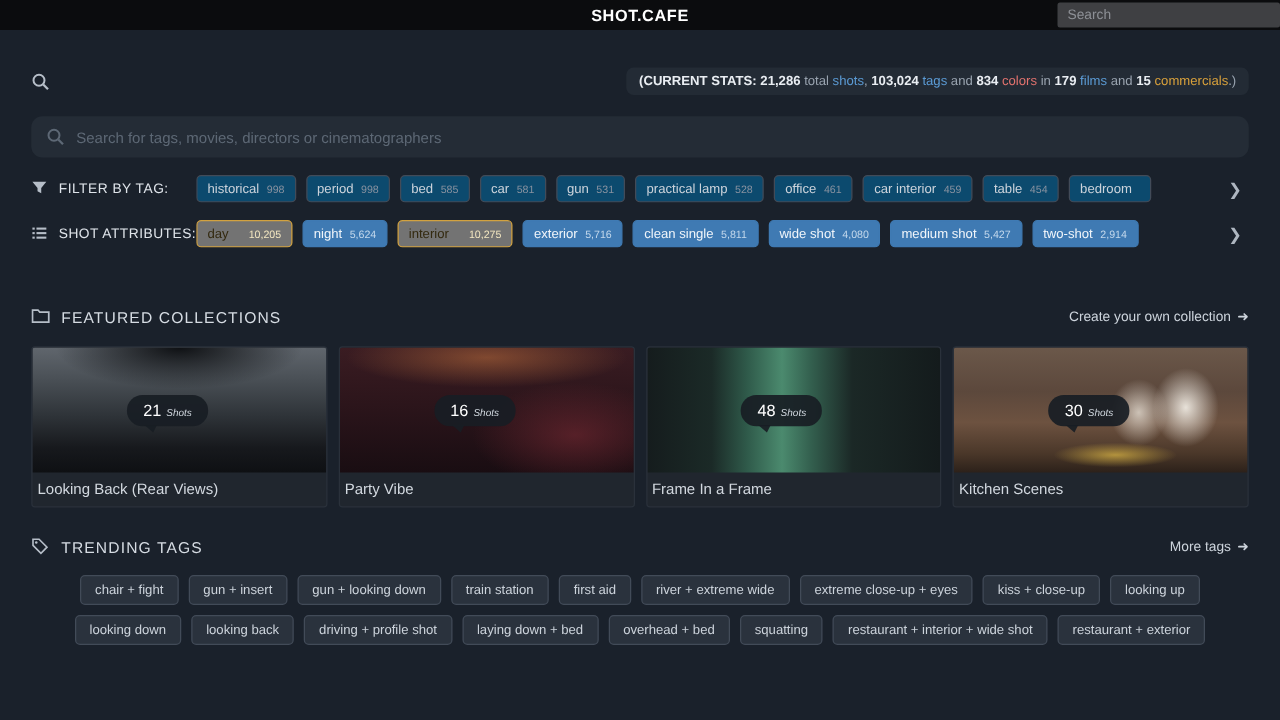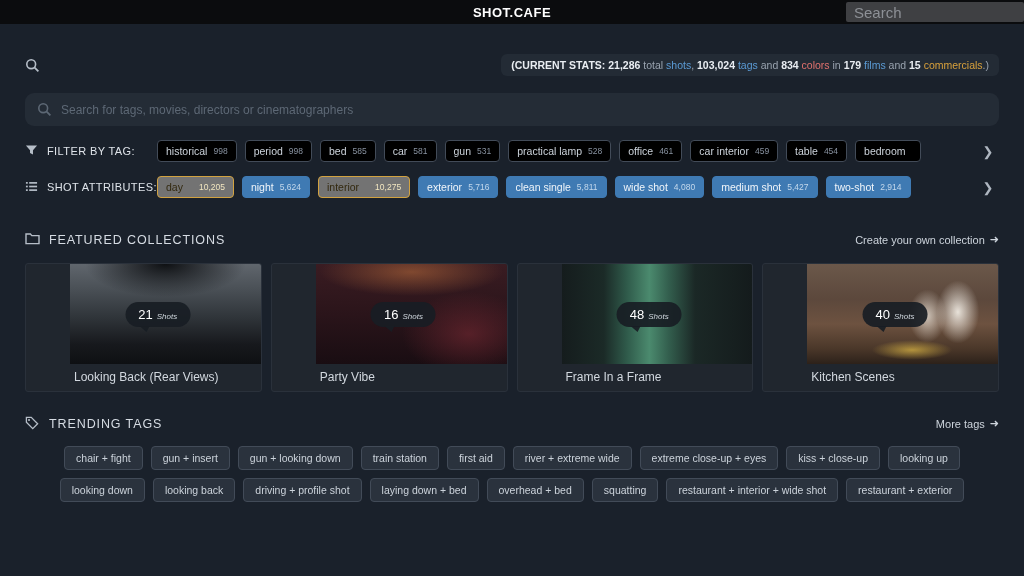--- a/index.html
+++ b/index.html
@@ -5,21 +5,21 @@
   * { margin:0; padding:0; box-sizing:border-box; }
   html,body { width:1024px; height:576px; overflow:hidden; }
   body { font-family:"Liberation Sans", sans-serif; background:#1a212b; color:#c7ced6; }
 
   
   .topbar { position:relative; height:24px; background:#0b0c0e; }
   .topbar-title { position:absolute; left:50%; top:50%; transform:translate(-50%,-50%);
                   color:#ffffff; font-size:13px; font-weight:bold; letter-spacing:.5px; }
   .topbar-search { position:absolute; right:0; top:2px; width:178px; height:20px;
                    background:#3f4043; border:none; border-radius:2px; color:#d8d8d8;
-                   font-size:15px; padding:0 8px; outline:none; font-family:inherit; }
+                   font-size:11px; padding:0 8px; outline:none; font-family:inherit; }
   .topbar-search::placeholder { color:#8d9096; }
 
   .main { padding:30px 25px 0 25px; }
 
   
   .sec-head { display:flex; justify-content:space-between; align-items:center; }
   .sec-left { display:flex; align-items:center; gap:9px; }
   .sec-title { font-size:12.5px; letter-spacing:.9px; color:#d6dce3; }
   .sec-action { font-size:11px; color:#cdd4dc; cursor:pointer; display:flex; align-items:center; gap:5px; }
   .ico { width:15px; height:15px; flex:0 0 auto; display:inline-block; }
@@ -37,35 +37,35 @@
   .search-input { width:100%; height:33px; background:#242c36; border:none; border-radius:9px;
                   color:#cfd6de; font-size:12px; padding:0 14px 0 36px; outline:none; font-family:inherit; }
   .search-input::placeholder { color:#5d6875; }
   .search-wrap .ico { position:absolute; left:12px; top:9px; }
 
   
   .tag-row { display:flex; align-items:center; margin-top:14px; position:relative; padding-right:28px; }
   .row-label { display:flex; align-items:center; gap:7px; font-size:11px; letter-spacing:.4px;
                color:#dfe4ea; flex:0 0 auto; width:132px; }
   .pill-track { display:flex; gap:8px; overflow:hidden; flex:1; }
-  .pill { display:inline-flex; align-items:center; gap:6px; background:#000000; border:1px solid #424b58;
+  .pill { display:inline-flex; align-items:center; gap:6px; background:#0c4a6e; border:1px solid #424b58;
           border-radius:4px; padding:4px 8px; color:#ccd3db; font-size:10.5px; white-space:nowrap;
           flex:0 0 auto; cursor:pointer; }
   .pill .count { font-size:8.5px; color:#8892a0;text-align:right; }
   .pill.amber { background:#737373; border-color:#d2a240; color:#33290f;gap:16px; }
   .pill.amber .count { color:#f2e6c0; }
   .pill.blue { background:#3f7ab3; border-color:#3f7ab3; color:#f0f5fa; }
   .pill.blue .count { color:#c3d8ec; }
   .scroll-btn { position:absolute; right:0; top:50%; transform:translateY(-50%); width:22px; height:24px;
                 background:transparent; border:none; color:#aeb6c0; font-size:13px; cursor:pointer; }
 
   
-  .collections { margin-top:34px; }
+  .collections { margin-top:48px; }
   .cards { display:grid; grid-template-columns:repeat(4,1fr); gap:9px; margin-top:16px; }
-  .card { background:#20262e; border:1px solid #2a313b; border-radius:3px; overflow:hidden; cursor:pointer;padding-left:44px; }
+  .card { background:#20262e; border:1px solid #2a313b; border-radius:3px; overflow:hidden; cursor:pointer; }
   .thumb { height:100px; position:relative; }
   .thumb-1 { background:
       radial-gradient(ellipse 70% 55% at 50% 0%, #0e1013 0%, rgba(14,16,19,0) 60%),
       linear-gradient(180deg,#60666d 0%, #4a5056 25%, #2e3338 55%, #17191d 80%, #0e1013 100%); }
   .thumb-2 { background:
       radial-gradient(ellipse 80% 40% at 50% 8%, rgba(216,128,66,0.45) 0%, rgba(216,128,66,0) 60%),
       radial-gradient(ellipse 50% 60% at 80% 70%, rgba(128,44,54,0.55) 0%, rgba(128,44,54,0) 70%),
       linear-gradient(180deg,#3a1c22 0%, #2c151b 45%, #190d12 100%); }
   .thumb-3 { background:
       linear-gradient(90deg,#151c1d 0%, #1b2a27 22%, #2f5a4a 34%, #4b8a6e 46%, #335f4e 56%, #1b2826 70%, #141b1c 100%); }
@@ -275,21 +275,21 @@
             <div class="shots-badge">
               <span class="badge-num">48</span>
               <span class="badge-unit">Shots</span>
             </div>
           </div>
           <div class="card-title">Frame In a Frame</div>
         </div>
         <div class="card">
           <div class="thumb thumb-4">
             <div class="shots-badge">
-              <span class="badge-num">40</span>
+              <span class="badge-num">30</span>
               <span class="badge-unit">Shots</span>
             </div>
           </div>
           <div class="card-title">Kitchen Scenes</div>
         </div>
       </div>
     </section>
 
     <section class="trending">
       <div class="sec-head">

